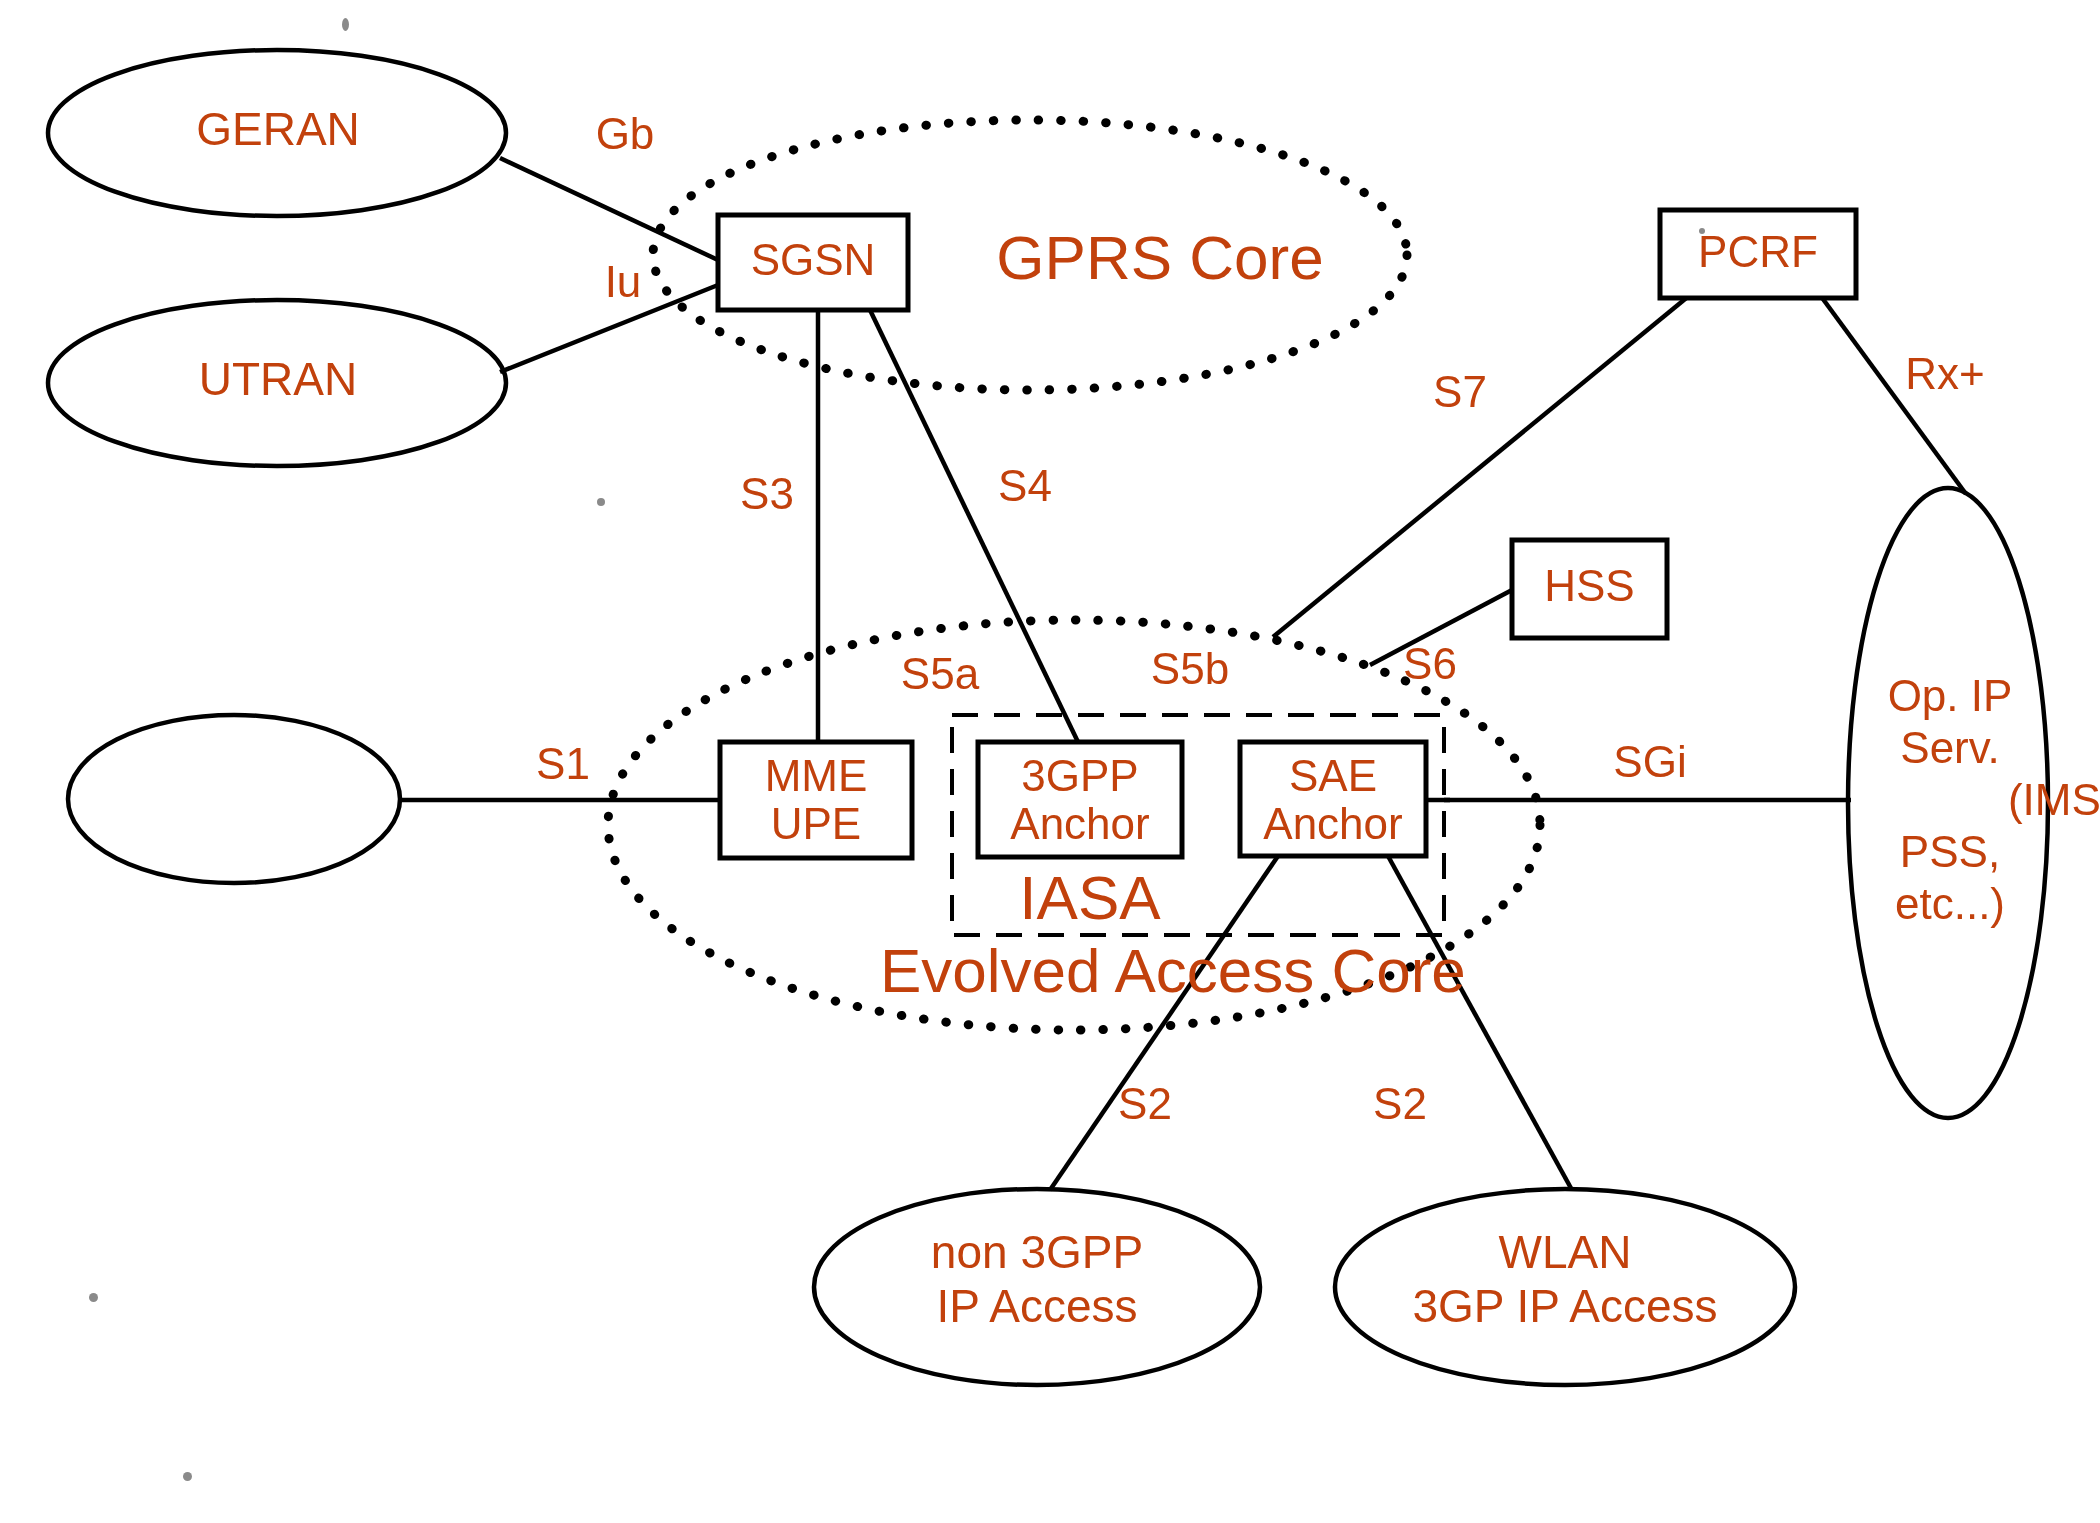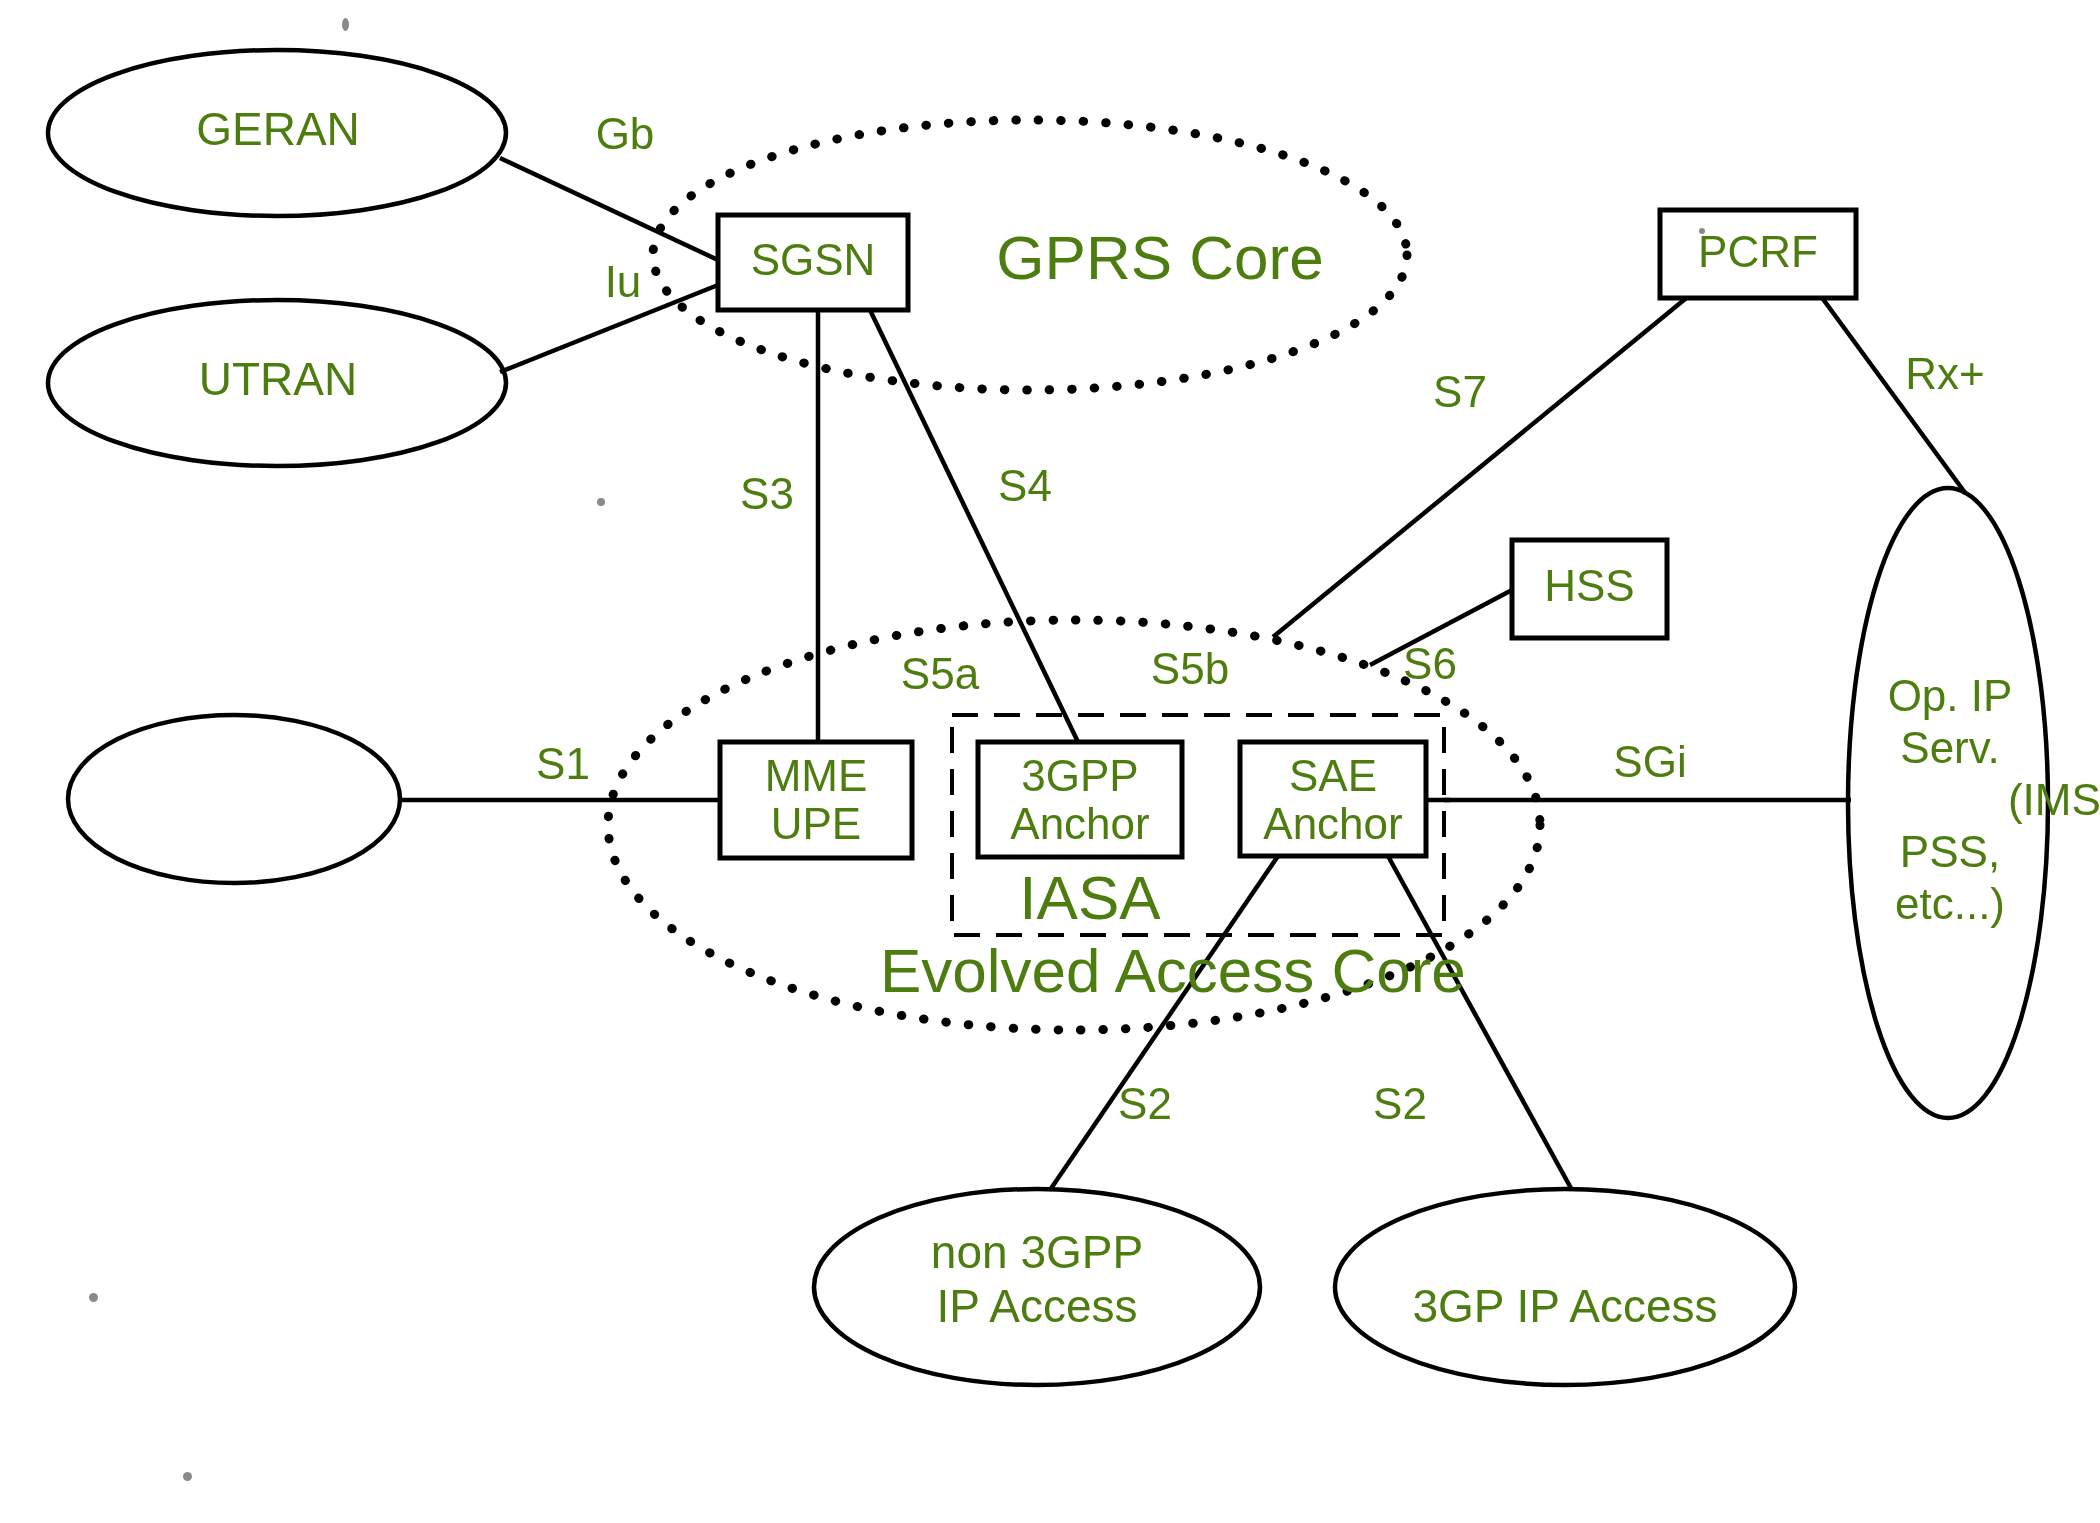--- a/index.html
+++ b/index.html
@@ -7,21 +7,21 @@
     position:relative;
     width:2100px;
     height:1523px;
     background:#ffffff;
     font-family:"Liberation Sans", sans-serif;
     overflow:hidden;
   }
   #canvas{position:absolute;left:0;top:0;width:2100px;height:1523px;}
   .lbl{
     position:absolute;
-    color:#4d7c0f;
+    color:#c2410c;
     font-family:"Liberation Sans", sans-serif;
     white-space:pre;
     line-height:1.08;
     text-align:center;
     pointer-events:none;
   }
   .node-text{font-size:46px;}
   .node-text.two{line-height:1.05;}
   .iface{font-size:44px;}
   .region{font-size:62px;}
@@ -93,20 +93,21 @@
   </svg>
 
   <div class="lbl node-text" style="left:148px;top:105px;width:260px;">GERAN</div>
 
   <div class="lbl node-text" style="left:148px;top:355px;width:260px;">UTRAN</div>
 
 
   <div class="lbl node-text two" style="left:837px;top:1228px;width:400px;">non 3GPP</div>
   <div class="lbl node-text two" style="left:837px;top:1282px;width:400px;">IP Access</div>
 
+  <div class="lbl node-text two" style="left:1365px;top:1228px;width:400px;">WLAN</div>
   <div class="lbl node-text two" style="left:1355px;top:1282px;width:420px;">3GP IP Access</div>
 
   <div class="lbl opserv" style="left:1858px;top:670px;width:184px;">Op. IP</div>
   <div class="lbl opserv" style="left:1858px;top:722px;width:184px;">Serv.</div>
   <div class="lbl opserv" style="left:1929px;top:774px;width:184px;text-align:right;">(IMS,</div>
   <div class="lbl opserv" style="left:1858px;top:826px;width:184px;">PSS,</div>
   <div class="lbl opserv" style="left:1858px;top:878px;width:184px;">etc...)</div>
 
   <div class="lbl boxtext" style="left:718px;top:236px;width:190px;">SGSN</div>
 

